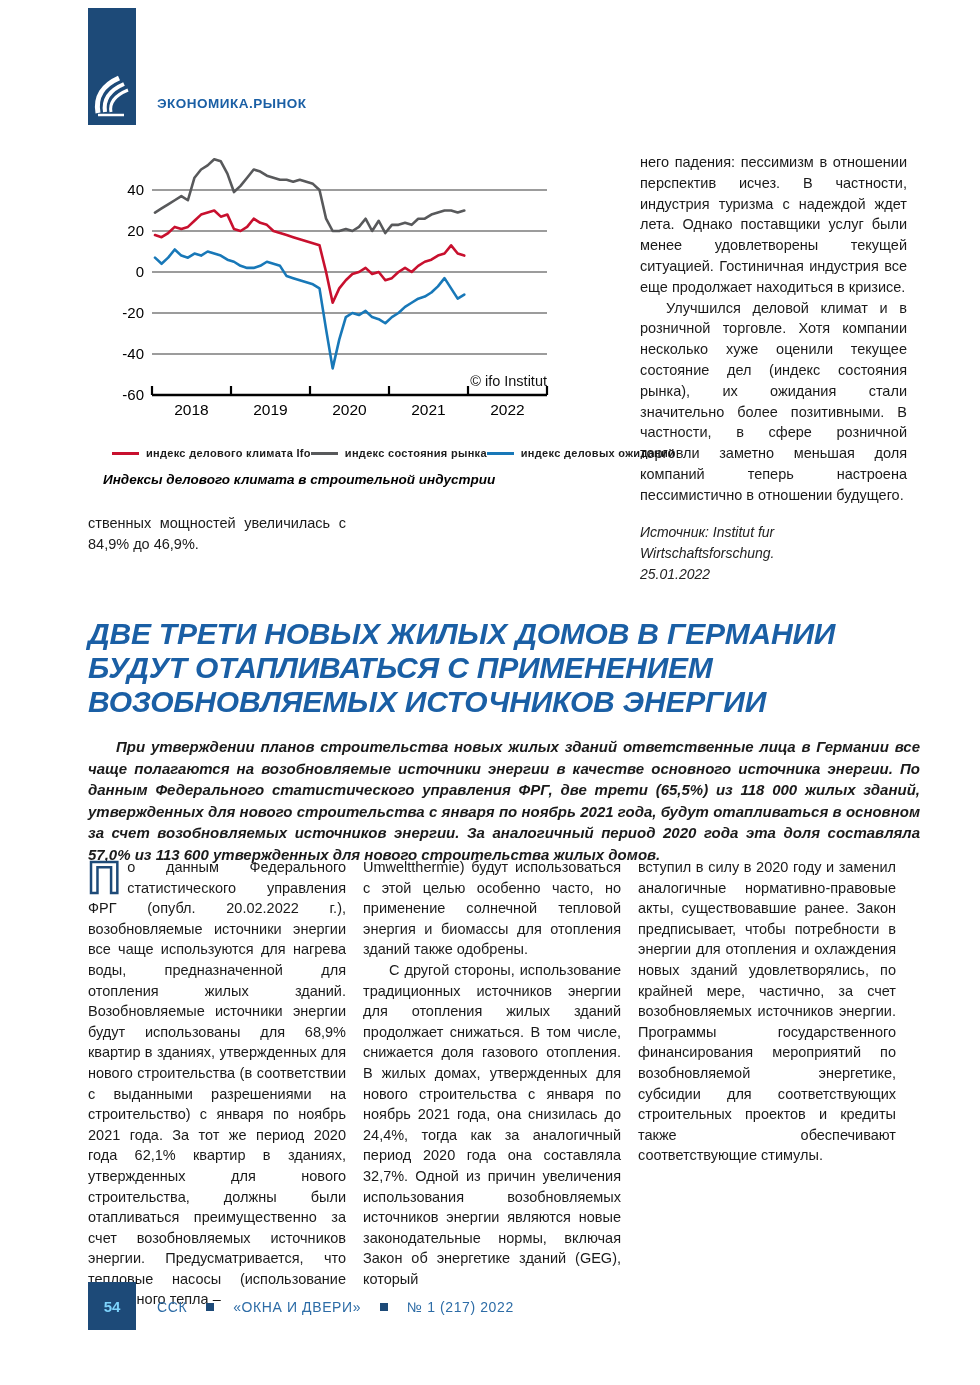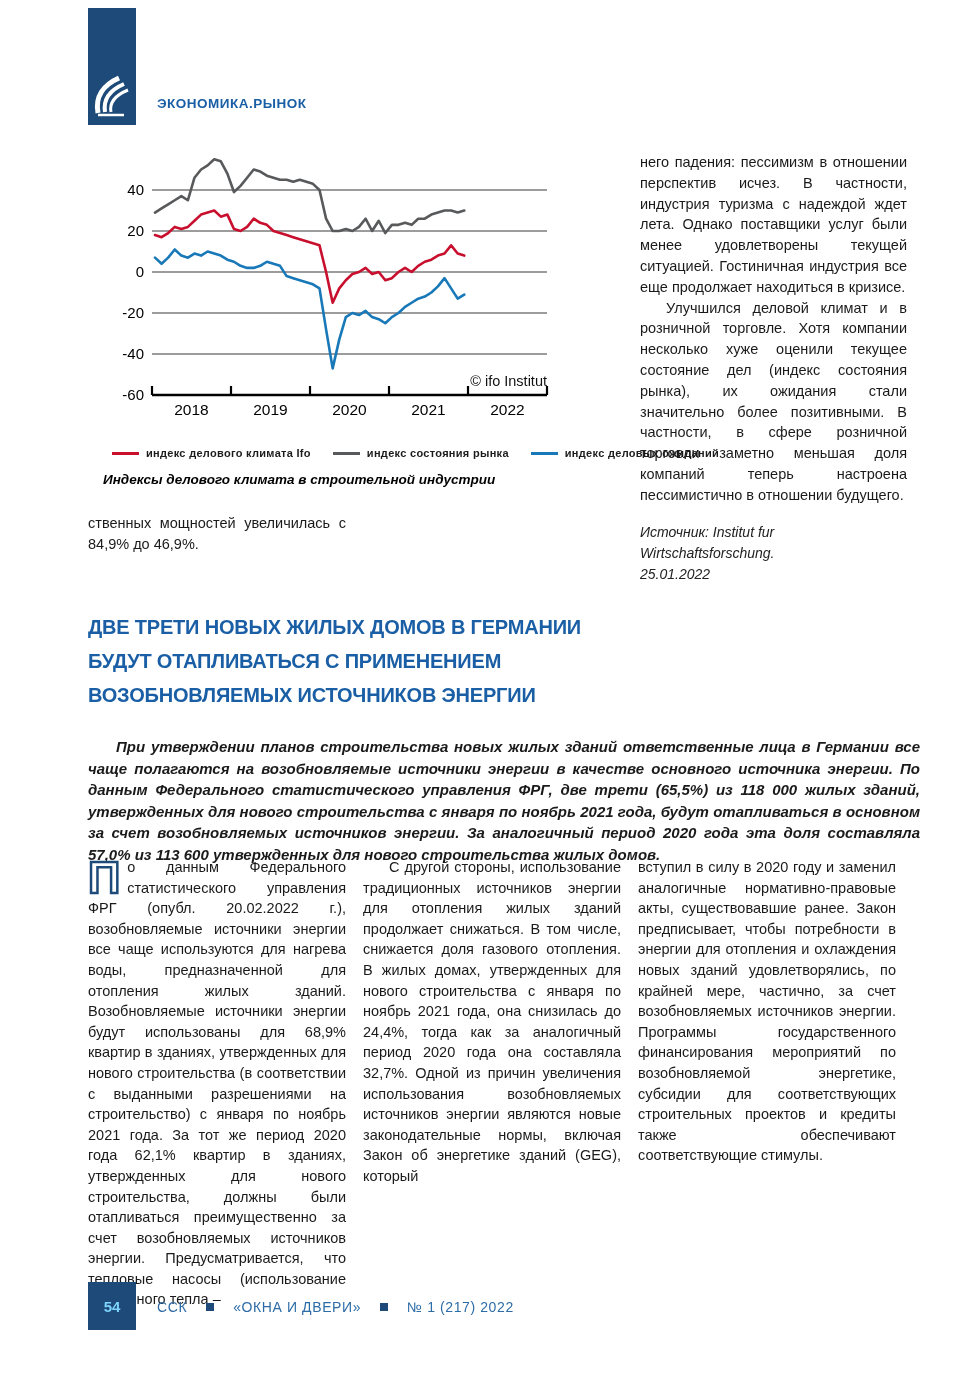--- a/index.html
+++ b/index.html
@@ -7,43 +7,43 @@
         font-family:"Liberation Sans","DejaVu Sans",sans-serif;color:#1a1a1a;overflow:hidden;margin:0 auto;}
 
   
   .logo{position:absolute;left:88px;top:8px;width:48px;height:117px;background:#1d4a78;}
   .logo svg{position:absolute;left:0;bottom:4px;}
   .header-label{position:absolute;left:157px;top:96px;font-weight:bold;font-size:13.5px;
                 color:#1a5fa5;letter-spacing:.5px;}
 
   
   .chart-svg{position:absolute;left:88px;top:152px;}
-  .legend{position:absolute;left:112px;top:447px;display:flex;gap:22px;align-items:center;}
+  .legend{position:absolute;left:112px;top:447px;display:flex;align-items:center;}
   .legend-item{display:flex;align-items:center;}
   .legend-swatch{display:inline-block;width:27px;height:3px;margin-right:7px;}
   .legend-label{font-size:11px;font-weight:bold;color:#1c1c1c;letter-spacing:.3px;}
   .chart-caption{position:absolute;left:103px;top:472px;font-size:13.5px;font-weight:bold;
                  font-style:italic;color:#000;}
 
   
   .precol{position:absolute;top:513px;width:258px;font-size:14.5px;line-height:20.5px;text-align:justify;}
   .precol-1{left:88px;}
   .precol-2{left:363px;text-indent:26px;}
 
   
   .right-col{position:absolute;left:640px;top:152px;width:267px;font-size:14.5px;
              line-height:20.8px;text-align:justify;}
   .right-col p{margin:0;}
   .right-col p.indent{text-indent:26px;}
   .source{margin-top:16px;font-style:italic;font-size:14px;line-height:21px;
           white-space:pre-line;color:#222;}
 
   
-  .article-heading{position:absolute;left:88px;top:597px;width:845px;font-size:20px;line-height:34px;
-                   font-weight:bold;color:#1a5fa5;white-space:pre-line;letter-spacing:-.2px;}
+  .article-heading{position:absolute;left:88px;top:597px;width:845px;font-size:30px;line-height:34px;
+                   font-weight:bold;color:#1a5fa5;white-space:pre-line;letter-spacing:-.2px;font-style:italic;}
   .lead{position:absolute;left:88px;top:721px;width:832px;font-weight:bold;font-style:italic;
         font-size:15px;line-height:21.5px;text-align:justify;text-indent:28px;}
   .body-cols{position:absolute;left:88px;top:857px;width:812px;display:flex;gap:17px;}
   .body-col{width:258px;font-size:14.5px;line-height:20.6px;text-align:justify;}
   .body-col p{margin:0;}
   .body-col p.indent{text-indent:26px;}
   .dropcap{float:left;font-size:45px;line-height:37px;font-weight:bold;color:#1d4a78;
            padding:2px 7px 0 0;}
   @supports (-webkit-text-stroke: 2px #1d4a78){
     .dropcap{color:transparent;-webkit-text-stroke:2.5px #1d4a78;}
@@ -128,20 +128,21 @@
 
   <h1 class="article-heading">ДВЕ ТРЕТИ НОВЫХ ЖИЛЫХ ДОМОВ В ГЕРМАНИИ
 БУДУТ ОТАПЛИВАТЬСЯ С ПРИМЕНЕНИЕМ
 ВОЗОБНОВЛЯЕМЫХ ИСТОЧНИКОВ ЭНЕРГИИ</h1>
   <p class="lead">При утверждении планов строительства новых жилых зданий ответственные лица в Германии все чаще полагаются на возобновляемые источники энергии в качестве основного источника энергии. По данным Федерального статистического управления ФРГ, две трети (65,5%) из 118 000 жилых зданий, утвержденных для нового строительства с января по ноябрь 2021 года, будут отапливаться в основном за счет возобновляемых источников энергии. За аналогичный период 2020 года эта доля составляла 57,0% из 113 600 утвержденных для нового строительства жилых домов.</p>
   <div class="body-cols">
       <div class="body-col">
         <p><span class="dropcap">П</span>о данным Федерального статистического управления ФРГ (опубл. 20.02.2022 г.), возобновляемые источники энергии все чаще используются для нагрева воды, предназначенной для отопления жилых зданий. Возобновляемые источники энергии будут использованы для 68,9% квартир в зданиях, утвержденных для нового строительства (в соответствии с выданными разрешениями на строительство) с января по ноябрь 2021 года. За тот же период 2020 года 62,1% квартир в зданиях, утвержденных для нового строительства, должны были отапливаться преимущественно за счет возобновляемых источников энергии. Предусматривается, что тепловые насосы (использование подземного тепла –</p>
       </div>
       <div class="body-col">
+        <p>Umweltthermie) будут использоваться с этой целью особенно часто, но применение солнечной тепловой энергия и биомассы для отопления зданий также одобрены.</p>
         <p class="indent">С другой стороны, использование традиционных источников энергии для отопления жилых зданий продолжает снижаться. В том числе, снижается доля газового отопления. В жилых домах, утвержденных для нового строительства с января по ноябрь 2021 года, она снизилась до 24,4%, тогда как за аналогичный период 2020 года она составляла 32,7%. Одной из причин увеличения использования возобновляемых источников энергии являются новые законодательные нормы, включая Закон об энергетике зданий (GEG), который</p>
       </div>
       <div class="body-col">
         <p>вступил в силу в 2020 году и заменил аналогичные нормативно-правовые акты, существовавшие ранее. Закон предписывает, чтобы потребности в энергии для отопления и охлаждения новых зданий удовлетворялись, по крайней мере, частично, за счет возобновляемых источников энергии. Программы государственного финансирования мероприятий по возобновляемой энергетике, субсидии для соответствующих строительных проектов и кредиты также обеспечивают соответствующие стимулы.</p>
       </div>
     </div>
 
   <div class="footer-num">54</div>
   <div class="footer-line">
       <span>ССК</span>

